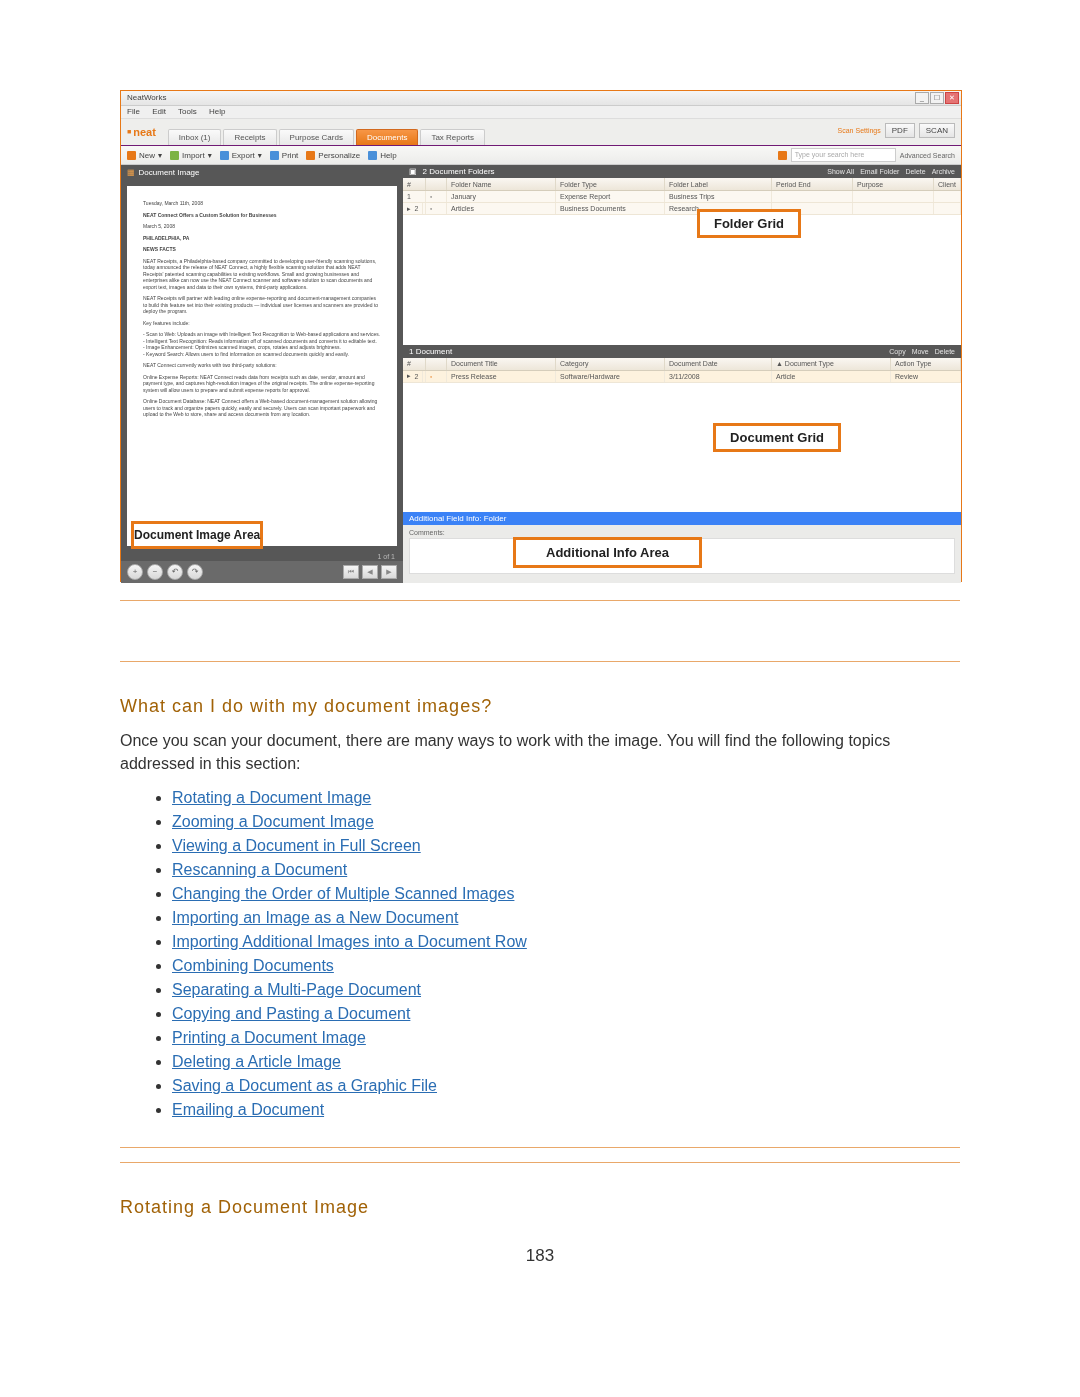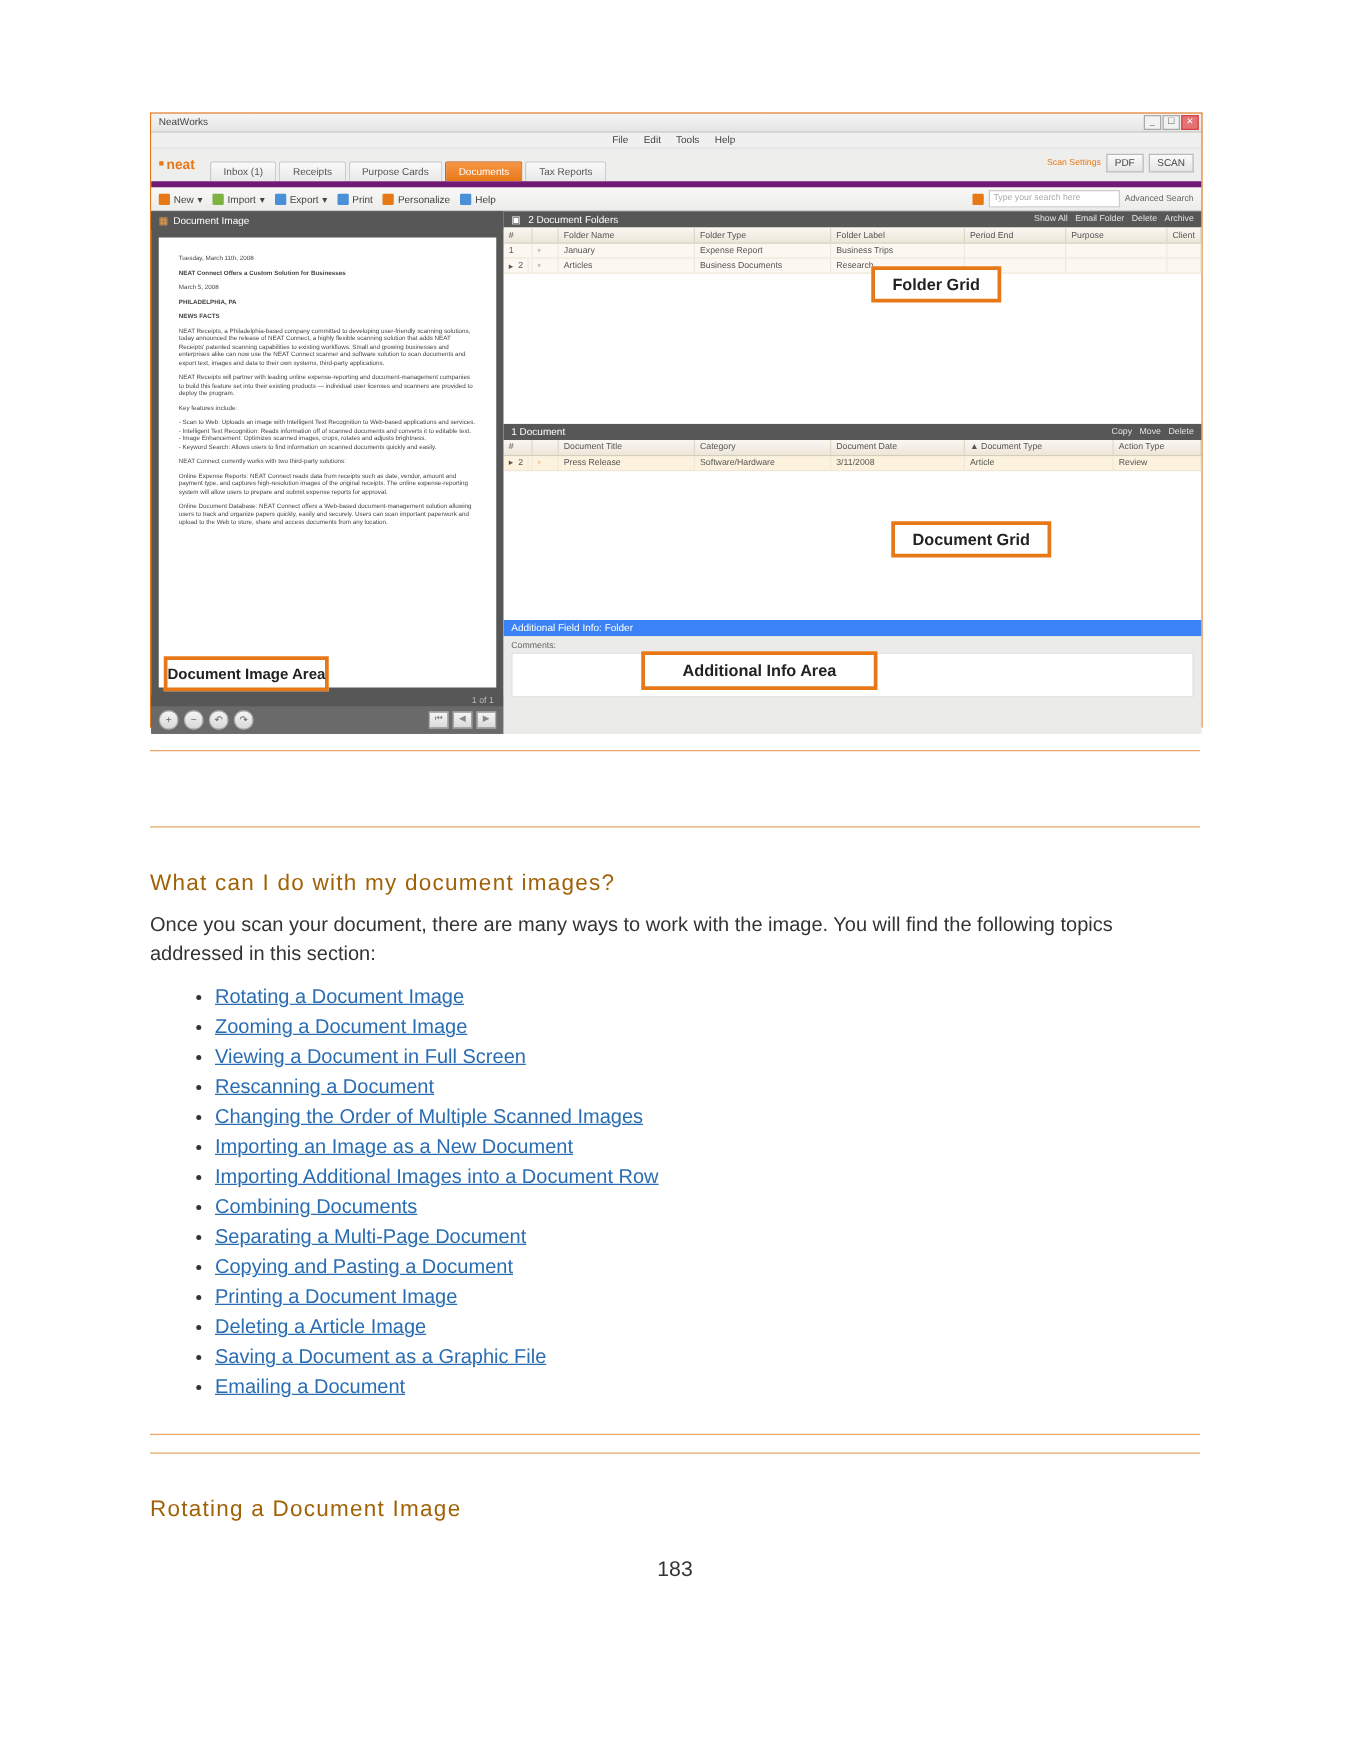--- a/index.html
+++ b/index.html
@@ -51,27 +51,26 @@
   }
   .ss-titlebar .winbtns span.red { background:#e57373; color:#fff; border-color:#c44; }
   .ss-menubar {
     background: #f0f0f0;
     height: 12px;
     font-size: 8px;
     color: #444;
     padding-left: 6px;
     line-height: 12px;
     border-bottom: 1px solid #ddd;
-    text-align: center;
   }
   .ss-menubar span { margin-right: 10px; }
   .ss-tabbar {
     background: #eeeeec;
     height: 26px;
-    border-bottom: 5px solid #701a75;
+    border-bottom: 1px solid #701a75;
     display: flex;
     align-items: flex-end;
     padding-left: 6px;
     position: relative;
   }
   .neat-logo {
     color: #e77817;
     font-weight: bold;
     font-size: 11px;
     margin-right: 12px;
@@ -318,21 +317,21 @@
     background: #ebebe9;
   }
   .addl-header {
     background: #3b82f6;
     color: #fff;
     font-size: 8px;
     padding: 2px 6px;
   }
   .addl-body {
     background: #ebebe9;
-    padding: 4px 6px 24px 6px;
+    padding: 4px 6px 4px 6px;
     font-size: 7px;
     color: #666;
     height: 50px;
     position: relative;
   }
   .comments-box {
     background: #fff;
     border: 1px solid #ddd;
     height: 34px;
     margin-top: 2px;

